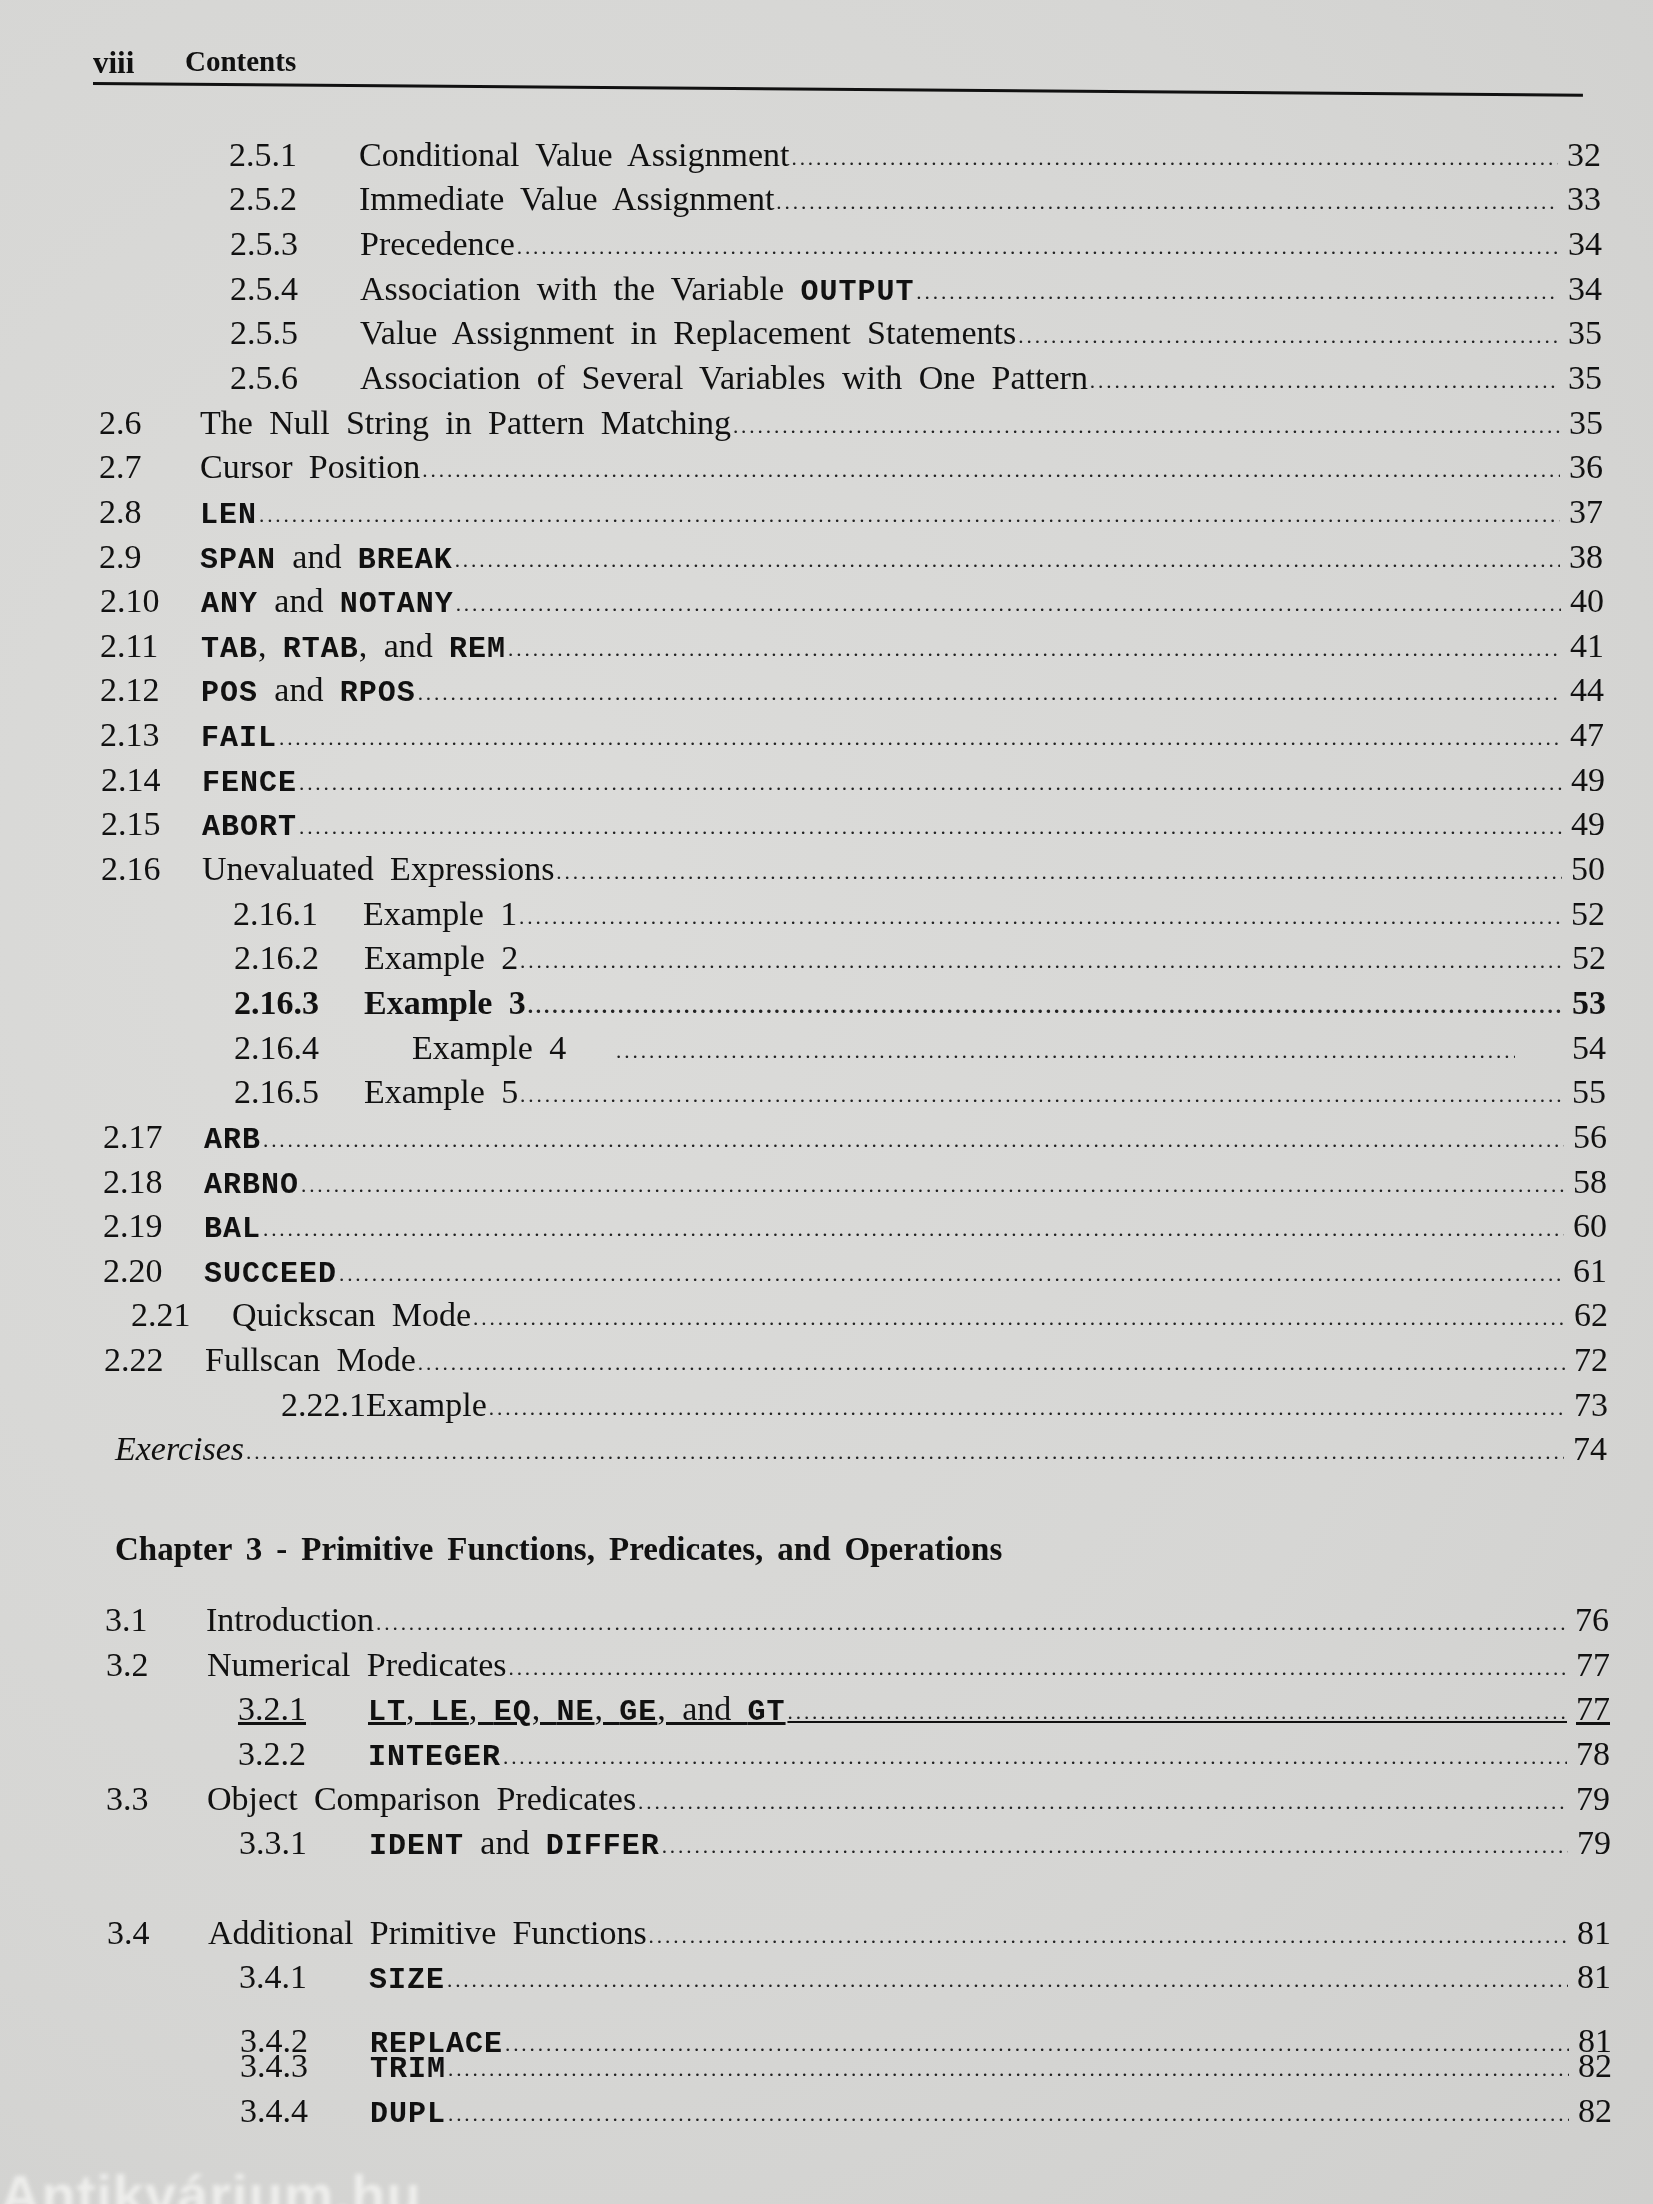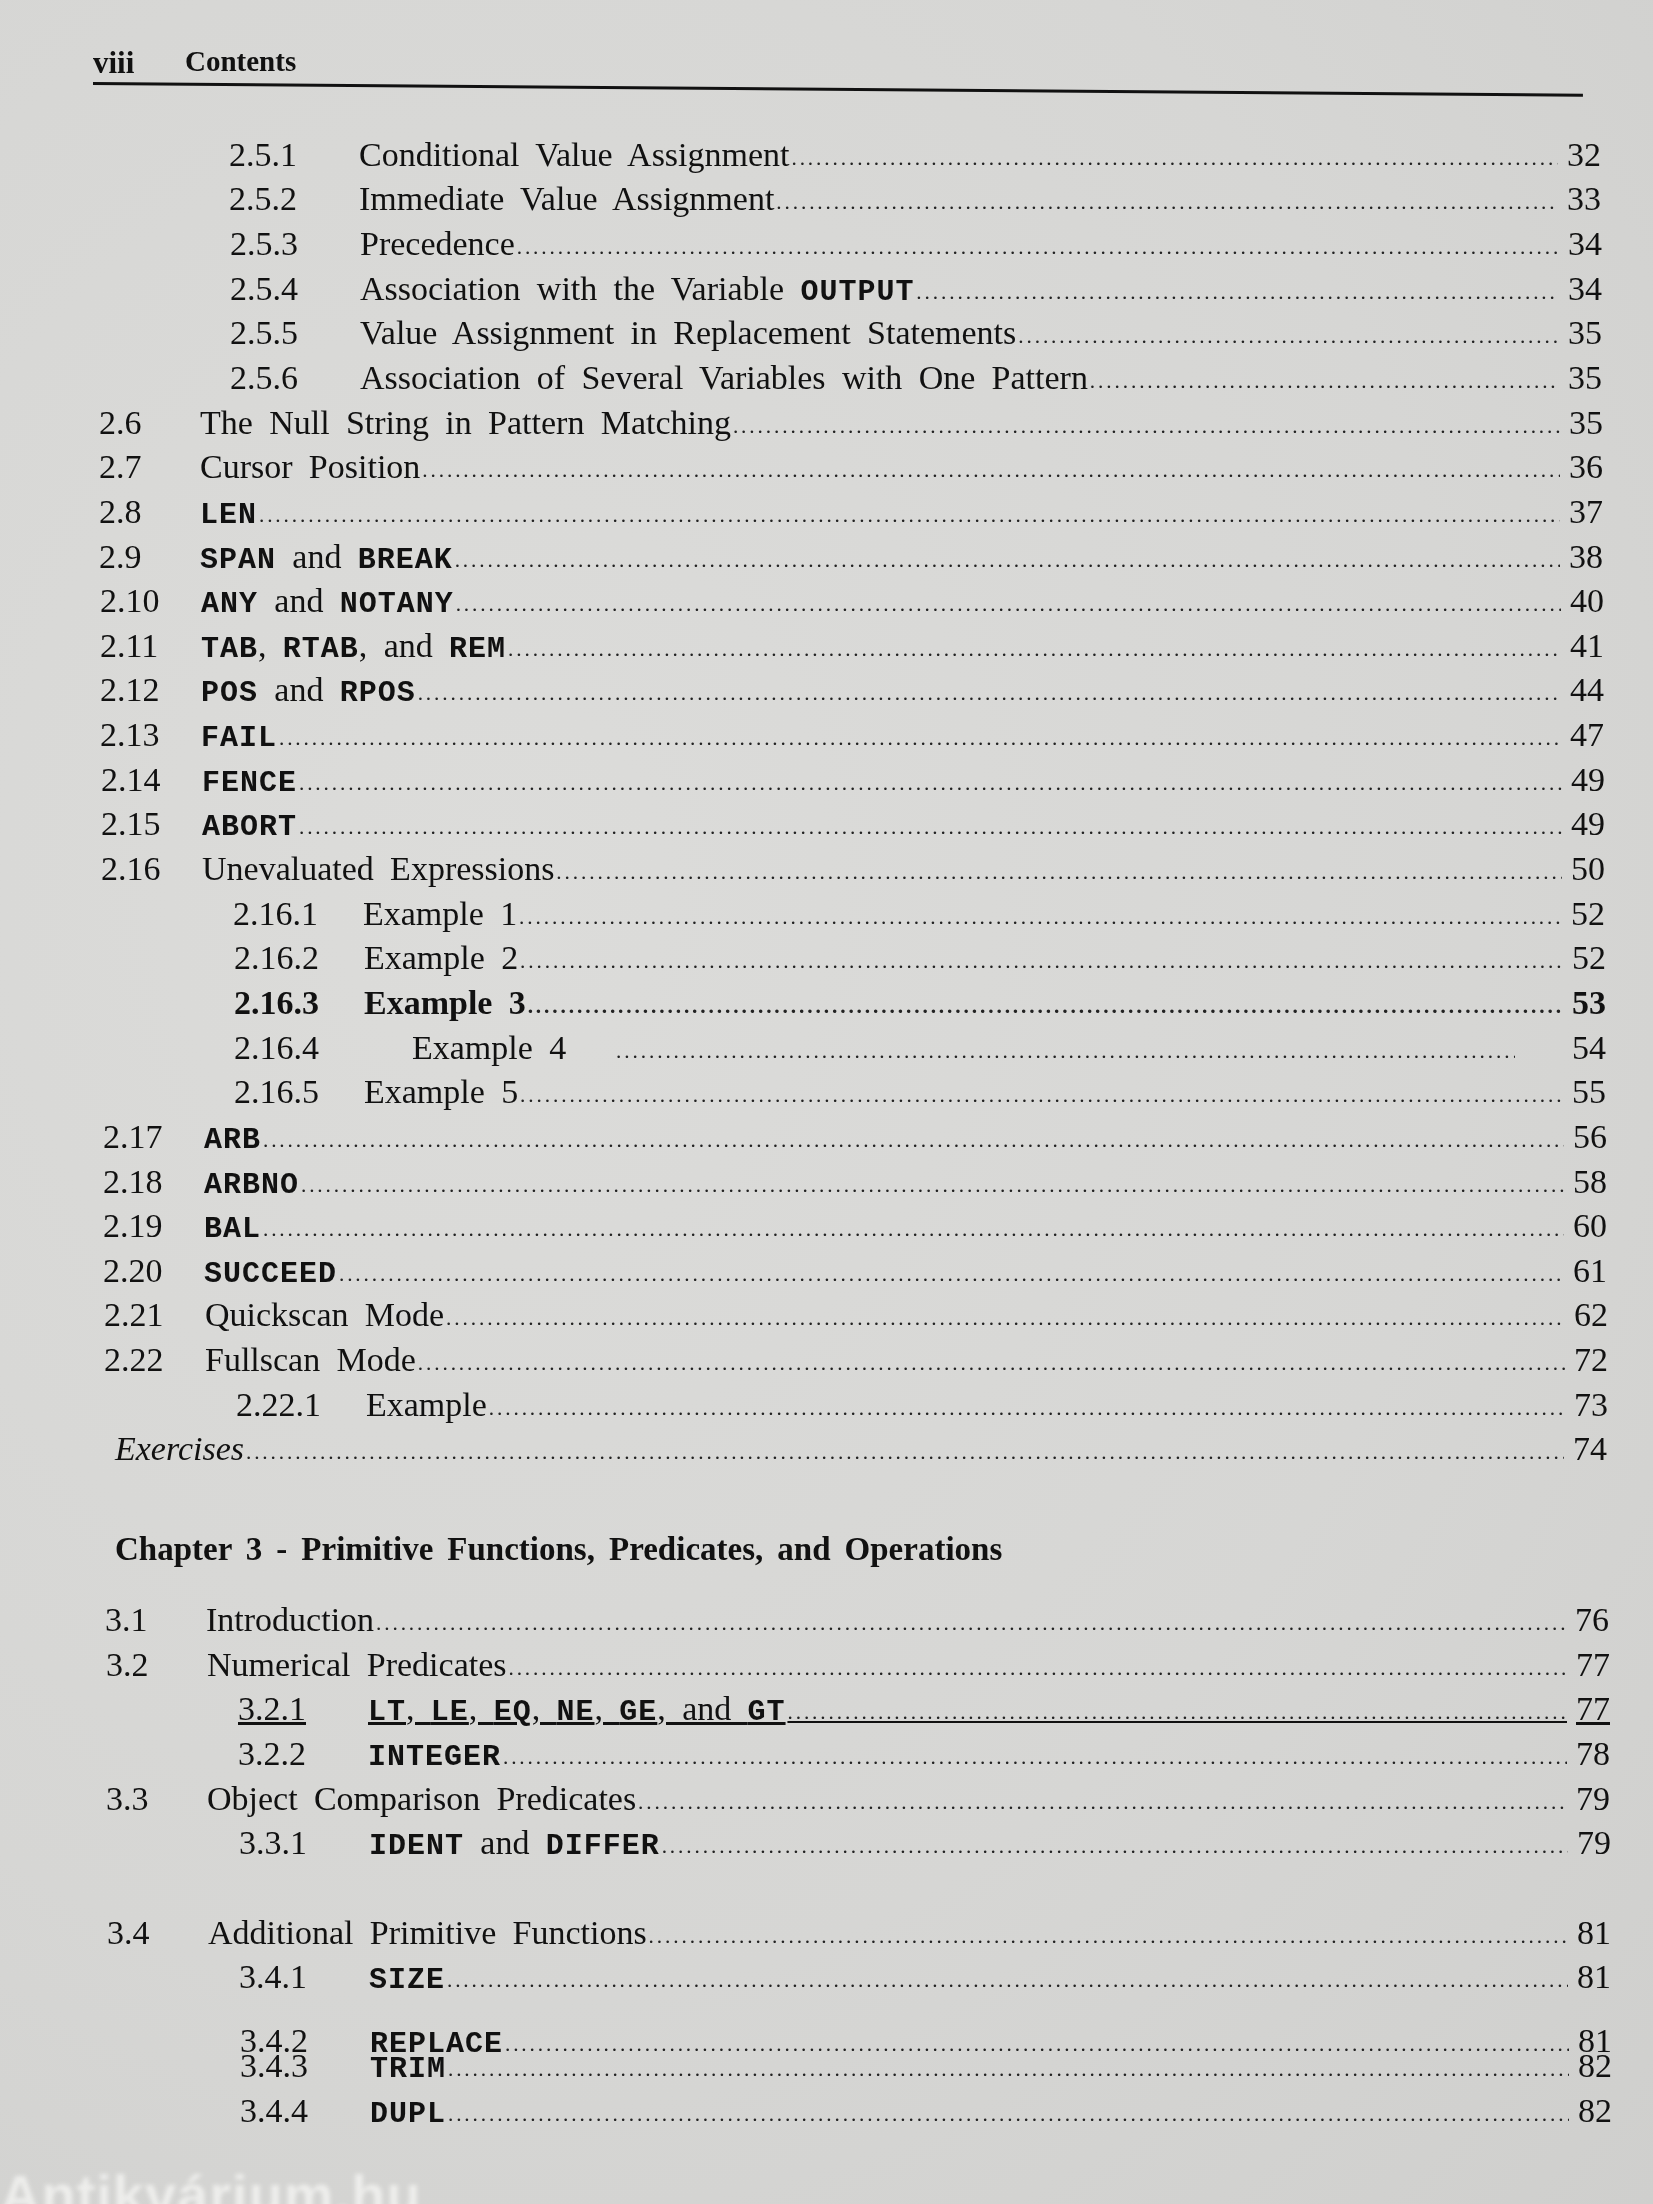--- a/index.html
+++ b/index.html
@@ -278,33 +278,33 @@
       <span class="leader"></span>
       <span class="page">60</span>
     </div>
     <div class="row" style="left: 103px; width: 1504px; top: 1252px;">
       <span class="num" style="width: 101px;">2.20</span>
       <span class="title"><span class="mono">SUCCEED</span></span>
       <span class="leader"></span>
       <span class="page">61</span>
     </div>
     <div class="row" style="left: 104px; width: 1504px; top: 1296px;">
-      <span class="num" style="width: 101px;">2.21</span>
+      <span class="num" style="width: 101px; margin-left: 27px;">2.21</span>
       <span class="title"><span>Quickscan Mode</span></span>
       <span class="leader"></span>
       <span class="page">62</span>
     </div>
     <div class="row" style="left: 104px; width: 1504px; top: 1341px;">
       <span class="num" style="width: 101px;">2.22</span>
       <span class="title"><span>Fullscan Mode</span></span>
       <span class="leader"></span>
       <span class="page">72</span>
     </div>
     <div class="row" style="left: 236px; width: 1372px; top: 1386px;">
-      <span class="num" style="width: 130px;">2.22.1</span>
+      <span class="num" style="width: 130px; text-align: right;">2.22.1</span>
       <span class="title"><span>Example</span></span>
       <span class="leader"></span>
       <span class="page">73</span>
     </div>
     <div class="row" style="left: 115px; width: 1492px; top: 1430px;">
       <span class="title"><span class="it">Exercises</span></span>
       <span class="leader"></span>
       <span class="page">74</span>
     </div>
     <div class="chapter" style="left: 115px; top: 1531px;">Chapter 3 - Primitive Functions, Predicates, and Operations</div>

